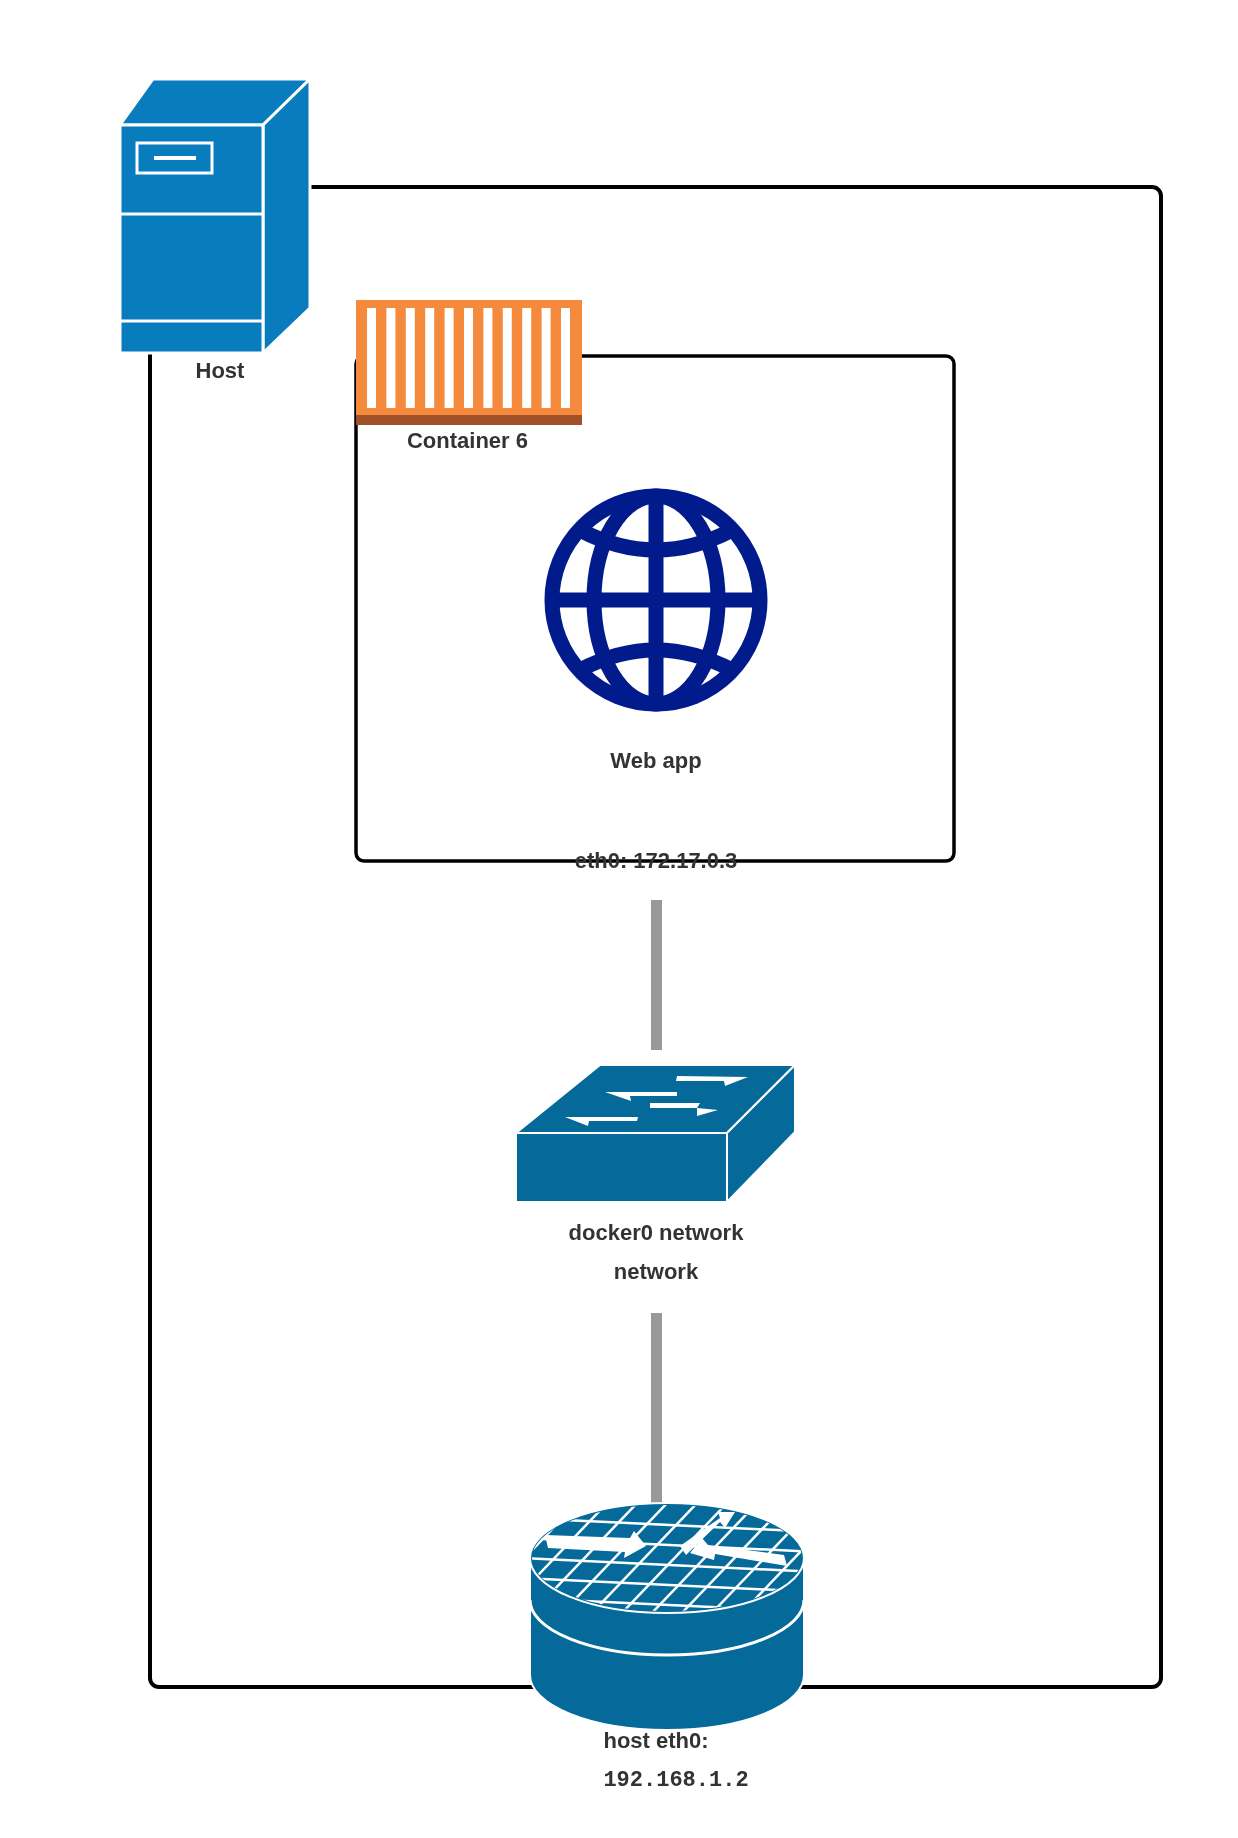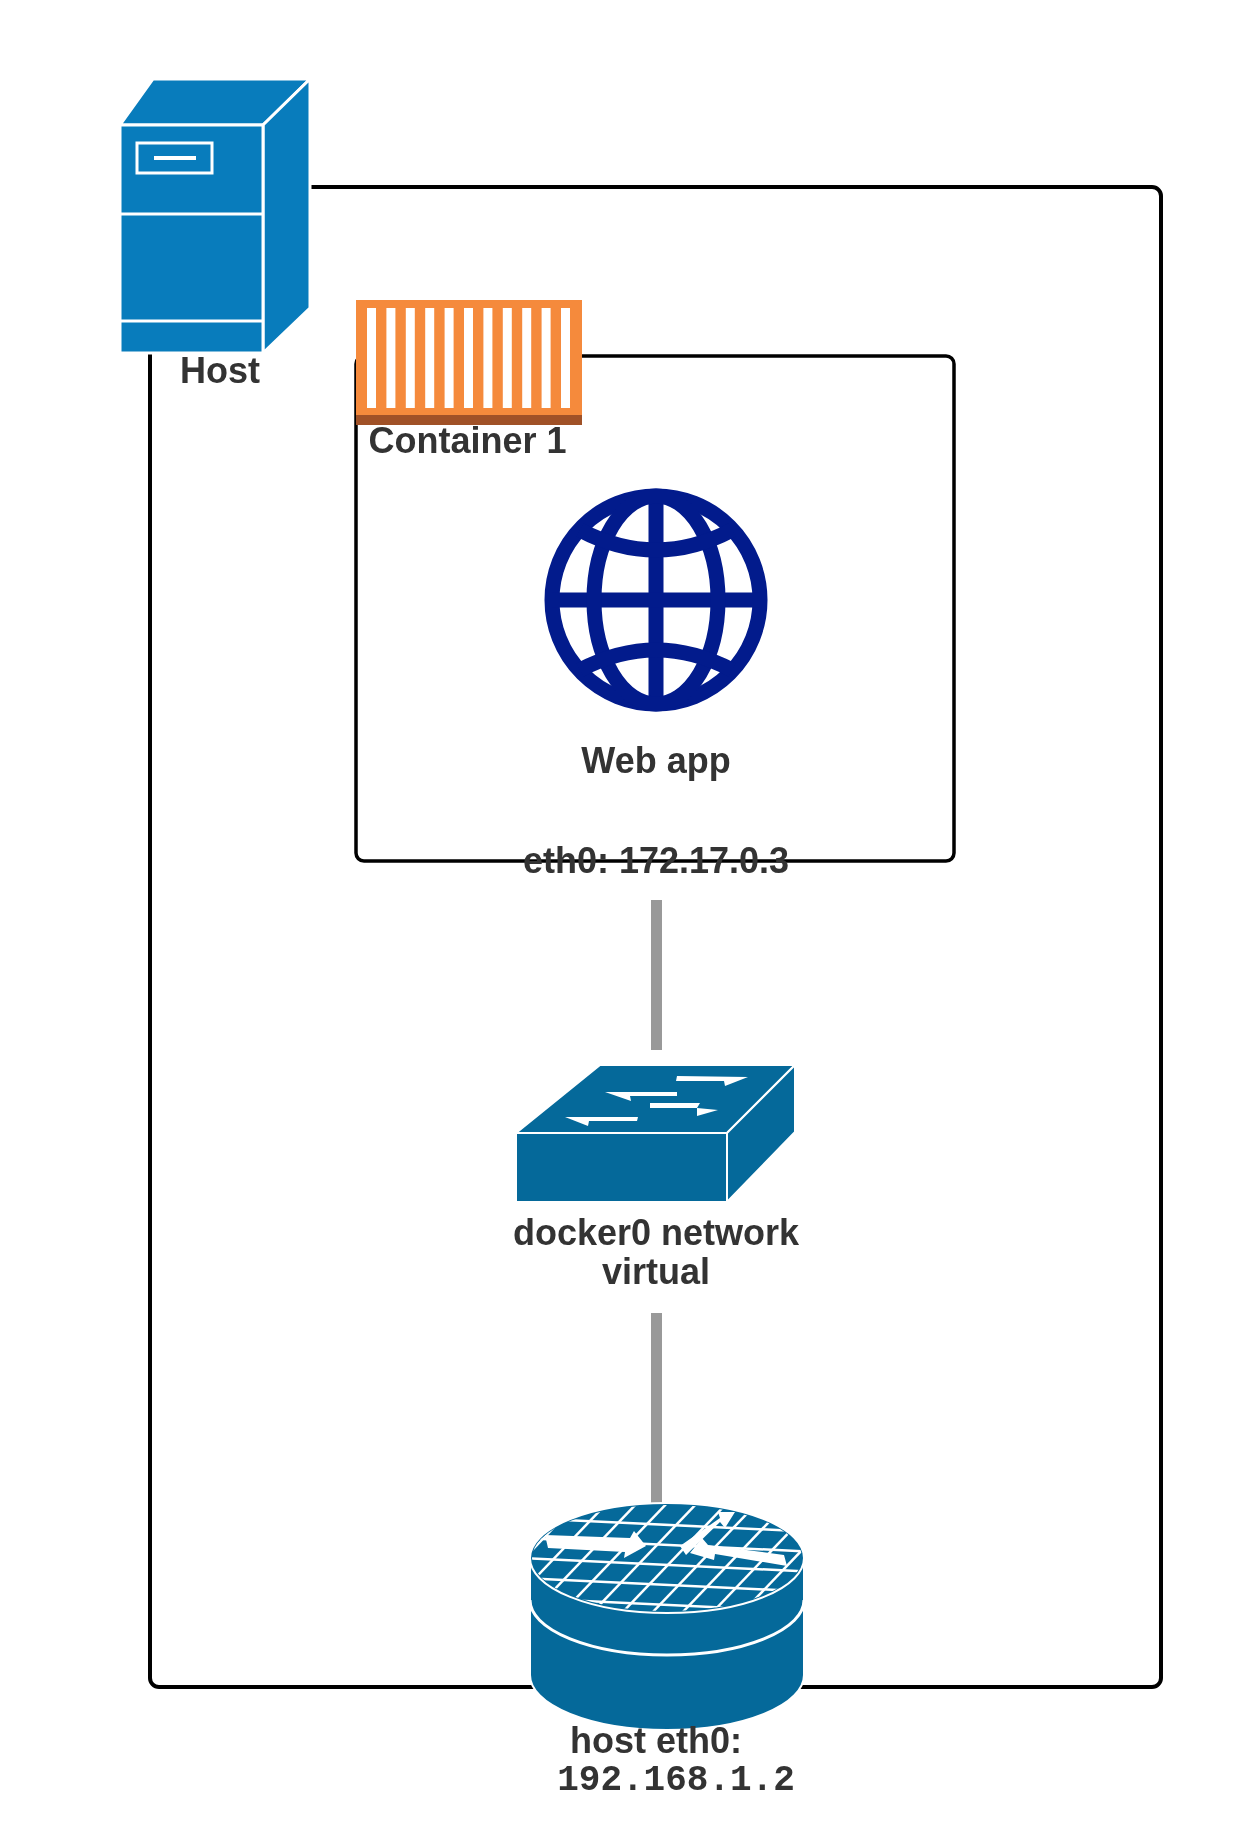--- a/index.html
+++ b/index.html
@@ -1,18 +1,18 @@
 <!DOCTYPE html>
 <html><head>
 <meta charset="utf-8">
 <style>
   html,body{margin:0;padding:0;background:#ffffff;}
   body{width:1238px;height:1838px;position:relative;overflow:hidden;font-family:"Liberation Sans",sans-serif;}
   svg{position:absolute;left:0;top:0;}
-  .lbl{position:absolute;font-family:"Liberation Sans",sans-serif;font-weight:bold;font-size:36px;color:#333333;text-align:center;line-height:38px;white-space:nowrap;}
+  .lbl{position:absolute;font-family:"Liberation Sans",sans-serif;font-weight:bold;font-size:22px;color:#333333;text-align:center;line-height:38px;white-space:nowrap;}
 </style>
 </head>
 <body>
 
 <svg width="1238" height="1838" viewBox="0 0 1238 1838">
 
   <rect x="150" y="187" width="1011" height="1500" rx="9" ry="9" fill="none" stroke="#000" stroke-width="4"></rect>
 
   <rect x="356" y="356" width="598" height="505" rx="8" ry="8" fill="none" stroke="#000" stroke-width="3.5"></rect>
 
@@ -97,19 +97,19 @@
       </g>
     <g fill="#fff">
       <polygon points="545,1535 630,1538 634,1531 646,1546 624,1558 625,1552 548,1548"></polygon>
       <polygon points="680,1546 720,1518 718,1512 735,1512 725,1528 720,1522 686,1555"></polygon>
       <polygon points="787,1566 715,1554 714,1560 690,1553 702,1538 708,1545 784,1555"></polygon>
     </g>
   </g>
 </svg>
 
 <div class="lbl" style="left:160px;top:352px;width:120px;">Host</div>
-<div class="lbl" style="left:360px;top:422px;width:215px;">Container 1</div>
+<div class="lbl" style="left:360px;top:422px;width:215px;">Container 6</div>
 <div class="lbl" style="left:556px;top:742px;width:200px;">Web app</div>
 <div class="lbl" style="left:506px;top:842px;width:300px;">eth0: 172.17.0.3</div>
 <div class="lbl" style="left:506px;top:1214px;width:300px;">docker0 network</div>
-<div class="lbl" style="left:506px;top:1253px;width:300px;">virtual</div>
+<div class="lbl" style="left:506px;top:1253px;width:300px;">network</div>
 <div class="lbl" style="left:506px;top:1722px;width:300px;">host eth0:</div>
 <div class="lbl" style="left:526px;top:1762px;width:300px;font-family:Liberation Mono, monospace;">192.168.1.2</div>
 
 </body></html>

